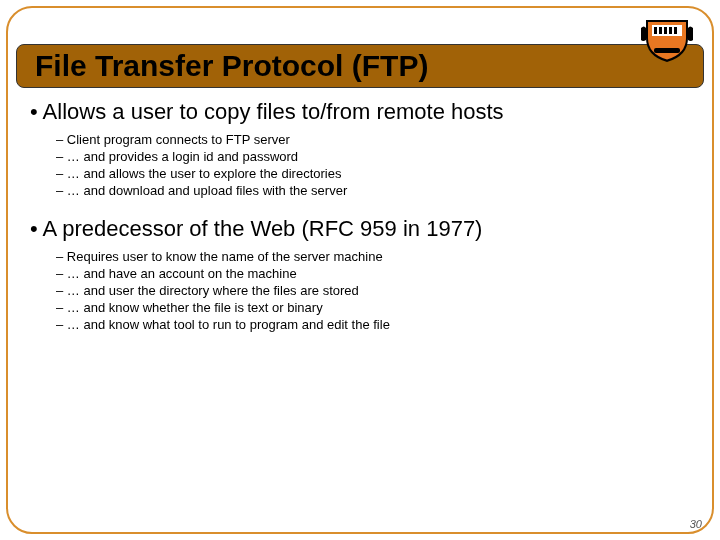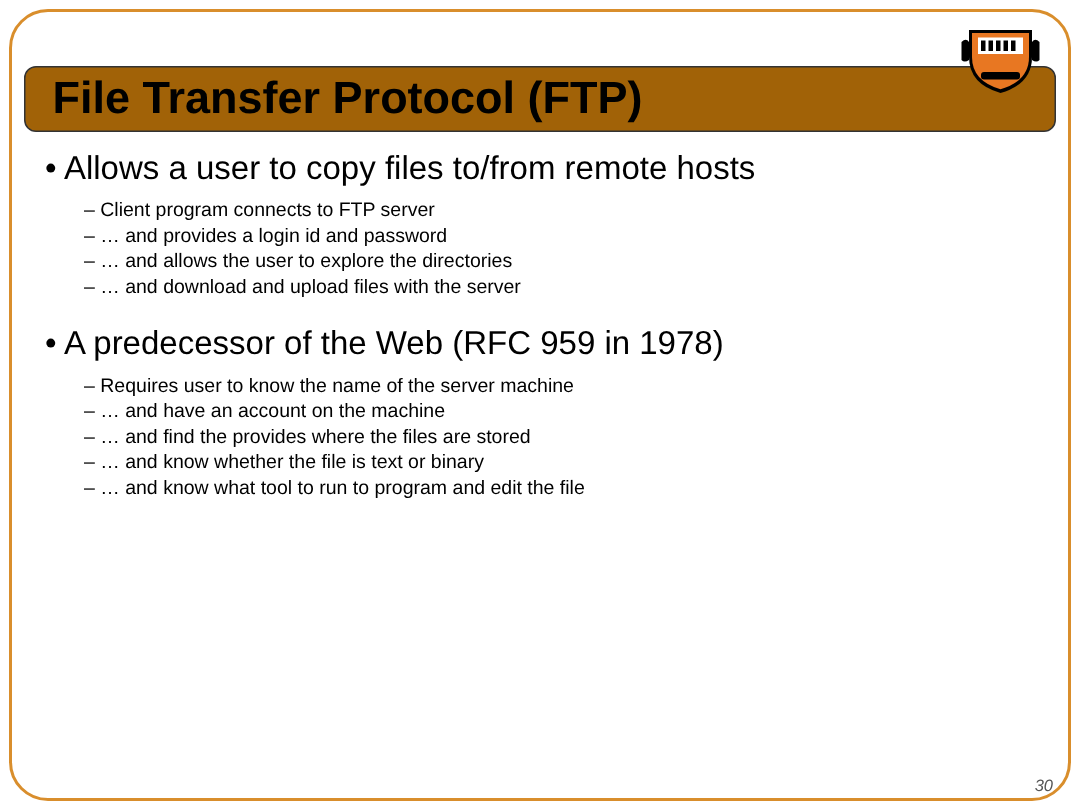--- a/index.html
+++ b/index.html
@@ -118,26 +118,26 @@
     <span>Allows a user to copy files to/from remote hosts</span>
   </div>
   <div class="sub-list">
     <div class="bullet-sub"><span>Client program connects to FTP server</span></div>
     <div class="bullet-sub"><span>… and provides a login id and password</span></div>
     <div class="bullet-sub"><span>… and allows the user to explore the directories</span></div>
     <div class="bullet-sub"><span>… and download and upload files with the server</span></div>
   </div>
 
   <div class="bullet-main">
-    <span>A predecessor of the Web (RFC 959 in 1978)</span>
+    <span>A predecessor of the Web (RFC 959 in 1977)</span>
   </div>
   <div class="sub-list">
     <div class="bullet-sub"><span>Requires user to know the name of the server machine</span></div>
     <div class="bullet-sub"><span>… and have an account on the machine</span></div>
-    <div class="bullet-sub"><span>… and find the provides where the files are stored</span></div>
+    <div class="bullet-sub"><span>… and user the directory where the files are stored</span></div>
     <div class="bullet-sub"><span>… and know whether the file is text or binary</span></div>
     <div class="bullet-sub"><span>… and know what tool to run to program and edit the file</span></div>
   </div>
 
 
 </div>
 
 <div class="page-num">30</div>
 
 </body></html>

